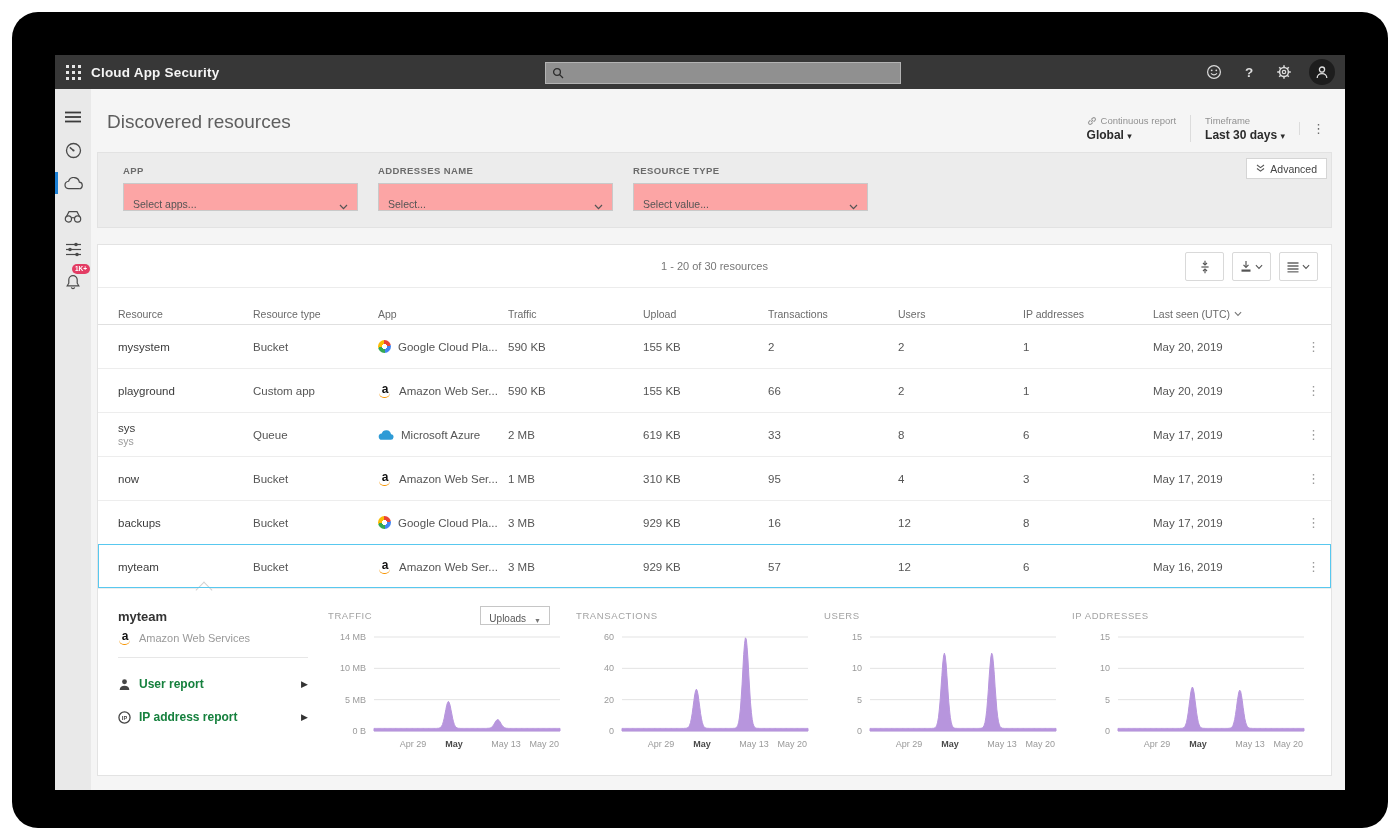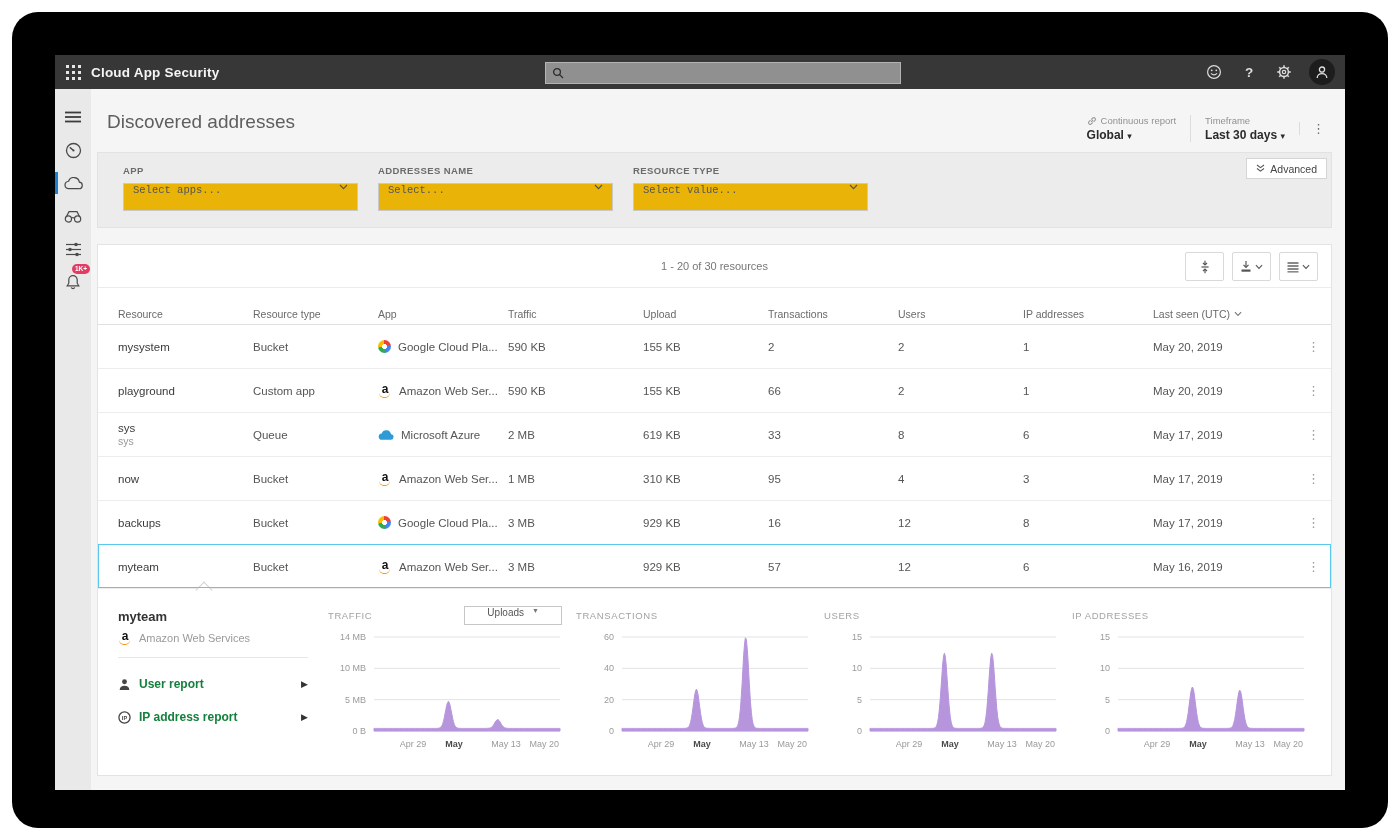--- a/index.html
+++ b/index.html
@@ -37,22 +37,22 @@
   .hr-label{font-size:9.5px;color:#919191;display:flex;align-items:center;gap:4px;margin-bottom:2px;}
   .hr-value{font-size:12px;color:#2b2b2b;font-weight:700;}
   .hr-value .car{font-size:9px;color:#2b2b2b;}
   .kebab{color:#6d6d6d;font-size:13px;letter-spacing:0;padding:0 6px 0 12px;border-left:1px solid #dcdcdc;cursor:pointer;line-height:1;}
 
   
   .filtercard{margin:0 13px 0 6px;background:#ececec;border:1px solid #e2e2e2;position:relative;
     padding:12px 0 16px 25px;display:flex;gap:20px;}
   .ffield{width:235px;}
   .flabel{font-size:9.5px;color:#6b6b6b;letter-spacing:.4px;margin-bottom:7px;font-weight:700;}
-  .fselect{height:26px;background:#eab308;border:1px solid #c9c9c9;display:flex;align-items:flex-start;
-    padding:0 9px;cursor:pointer;font-family:Liberation Mono, monospace;}
+  .fselect{height:26px;background:#fca5a5;border:1px solid #c9c9c9;display:flex;align-items:flex-end;
+    padding:0 9px;cursor:pointer;}
   .fselect span{flex:1;font-size:10.5px;color:#555;}
   .advanced-btn{position:absolute;top:5px;right:4px;background:#fff;border:1px solid #d5d5d5;
     height:19px;display:flex;align-items:center;gap:5px;padding:0 9px;font-size:10.5px;color:#444;cursor:pointer;}
 
   
   .tablecard{margin:16px 13px 0 6px;background:#fff;border:1px solid #e3e3e3;}
   .toolbar{height:42px;position:relative;display:flex;align-items:center;justify-content:center;border-bottom:1px solid #ececec;}
   .counttext{font-size:11px;color:#777;}
   .tbtns{position:absolute;right:13px;top:7px;display:flex;gap:8px;}
   .tbtn{width:37px;height:27px;background:#fff;border:1px solid #d9d9d9;border-radius:2px;
@@ -87,22 +87,22 @@
   .dleft{width:210px;flex:none;padding-top:4px;}
   .dname{font-size:13px;font-weight:700;color:#333;margin-bottom:7px;}
   .dapp{display:flex;align-items:center;gap:7px;font-size:11px;color:#9a9a9a;padding-bottom:12px;border-bottom:1px solid #e7e7e7;margin-right:20px;}
   .dlink{display:flex;align-items:center;gap:8px;margin-top:19px;cursor:pointer;margin-right:20px;}
   .dlink .lbl{flex:1;font-size:12px;font-weight:700;color:#15803d;}
   .dlink .arrow{color:#333;font-size:9px;}
   .charts{display:flex;gap:10px;flex:1;}
   .chart-block{width:238px;flex:none;}
   .chart-head{display:flex;align-items:center;height:20px;margin-bottom:0;}
   .chart-title{flex:1;font-size:9.5px;color:#a3a3a3;letter-spacing:.6px;}
-  .chart-dd{border:1px solid #c6c6c6;background:#fff;height:17px;display:flex;align-items:flex-start;gap:8px;
-    padding:0 22px;cursor:pointer;margin-right:4px;}
+  .chart-dd{border:1px solid #c6c6c6;background:#fff;height:17px;display:flex;align-items:flex-end;gap:8px;
+    padding:0 8px;cursor:pointer;margin-right:16px;}
   .chart-dd span{font-size:10px;color:#555;}
   .chart-dd .dd-arrow{font-size:7px;color:#777;}
 </style>
 </head>
 <body>
 
 <div class="device">
 <div class="screen">
 
   <header class="topbar">
@@ -208,21 +208,21 @@
           <path d="M8 1.6 a4.2 4.2 0 0 1 4.2 4.2 v3.4 l1.6 2.6 H2.2 L3.8 9.2 V5.8 A4.2 4.2 0 0 1 8 1.6 Z" fill="none" stroke="#4a4a4a" stroke-width="1.2"></path>
           <path d="M6.3 13.4 a1.8 1.8 0 0 0 3.4 0" fill="none" stroke="#4a4a4a" stroke-width="1.2"></path>
         </svg>
         <span class="badge">1K+</span>
       </div>
     </nav>
 
     <main class="content">
 
       <div class="pagehead">
-        <div class="pagetitle">Discovered addresses</div>
+        <div class="pagetitle">Discovered resources</div>
         <div class="head-right">
           <div class="hr-block">
             <div class="hr-label">
               <svg width="10" height="10" viewBox="0 0 10 10">
                 <g stroke="#999" stroke-width="1.1" fill="none">
                   <path d="M4.1 5.9 L6 4"></path>
                   <path d="M3.4 4.2 L2 5.6 a1.6 1.6 0 0 0 2.3 2.3 L5.7 6.5"></path>
                   <path d="M4.3 3.5 L5.7 2.1 a1.6 1.6 0 0 1 2.3 2.3 L6.6 5.8"></path>
                 </g>
               </svg>

